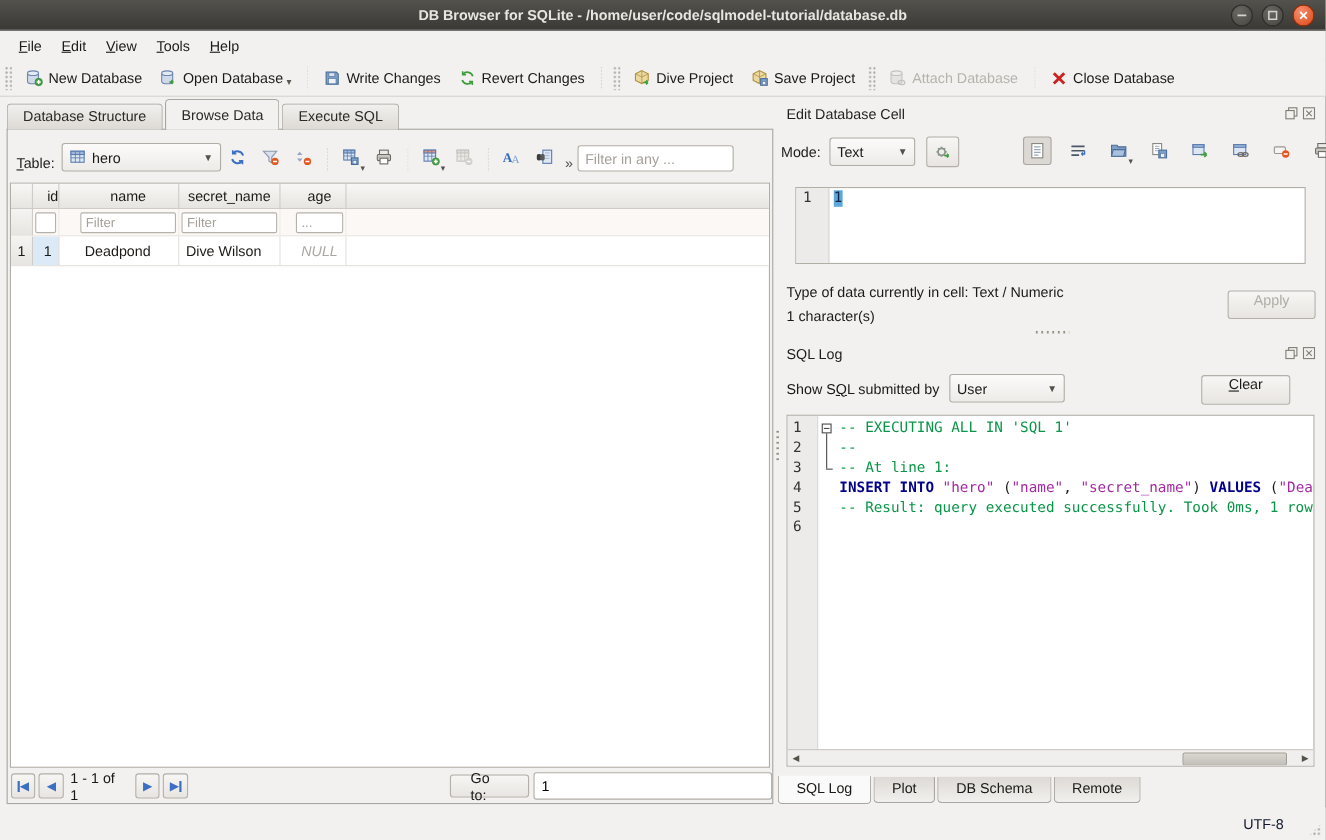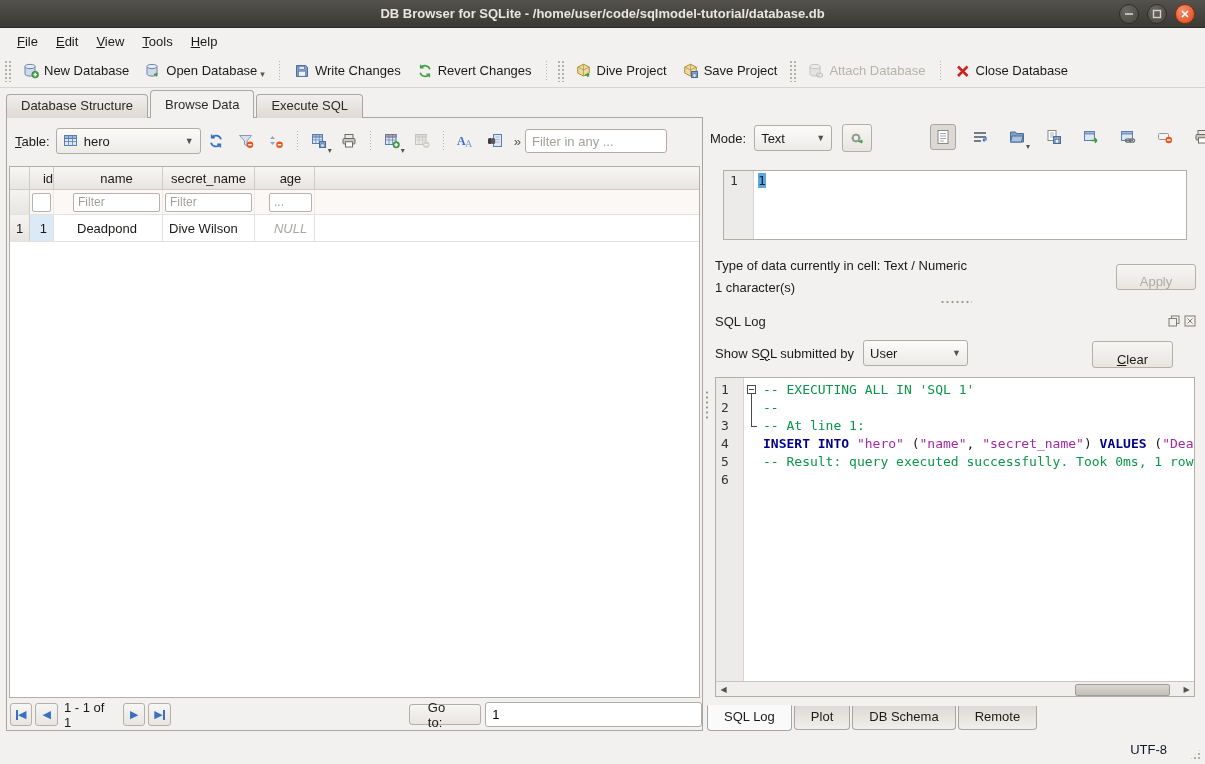--- a/index.html
+++ b/index.html
@@ -48,21 +48,21 @@
   .tab { height:24px; padding:3px 14px 0; border:1px solid #a9a5a0; border-bottom:none;
     border-radius:4px 4px 0 0; background:linear-gradient(#f1f0ee,#ddd9d4);
     margin-right:2px; color:#2b2a27; }
   .tab.active { height:28px; padding-top:6px; background:#f2f1ef; position:relative; z-index:4; }
 
   .tabpage { position:absolute; left:6px; top:117px; width:697px; height:614px;
     border:1px solid #a9a5a0; background:#f2f1ef; z-index:2; }
 
   
   .browse-controls { position:absolute; left:0; top:8px; width:695px; height:30px;
-    display:flex; align-items:center; }
+    display:flex; align-items:flex-end; }
   .lbl-table { margin-left:8px; margin-right:6px; }
   .combo { height:26px; border:1px solid #b1ada6; border-radius:3px;
     background:linear-gradient(#fcfbfa,#ecebe8); display:flex; align-items:center;
     padding:8px 6px; gap:5px; position:relative; }
   .combo .arrow { margin-left:auto; font-size:9px; color:#55524c; padding-left:8px; }
   .combo-table { width:145px; }
   .ibtn { width:26px; height:26px; display:flex; align-items:center; justify-content:center;
     border-radius:3px; position:relative; margin:0 2px; }
   .ibtn .mini-caret { position:absolute; right:0px; bottom:-1px; font-size:8px; color:#55524c; }
   .ibtn.pressed { background:#dcd9d4; border:1px solid #aaa6a0; }
@@ -129,21 +129,21 @@
     border:1px solid #b1ada7; background:#fff; display:flex;
     font-family:"DejaVu Sans Mono", monospace; font-size:13px; }
   .cell-gutter { width:30px; background:#ecebe9; border-right:1px solid #d8d5d0;
     padding:2px 0 0 6px; color:#333; }
   .cell-content { padding:2px 0 0 4px; }
   .sel-text { background:#5ca8dc; color:#10233f; }
 
   .type-info { position:absolute; left:5px; top:170px; }
   .char-count { position:absolute; left:5px; top:192px; }
   .btn { border:1px solid #b3afa9; border-radius:3px; background:linear-gradient(#f7f6f4,#e8e5e1);
-    display:flex; align-items:flex-end; justify-content:center; font-size:13px; }
+    display:flex; align-items:flex-start; justify-content:center; font-size:13px; }
   .apply-btn { position:absolute; left:406px; top:176px; width:80px; height:26px; color:#b0aca5; }
 
   .dots-h { position:absolute; left:230px; top:212px; width:32px; height:4px;
     background-image:radial-gradient(circle,#989388 1px,transparent 1.2px); background-size:5px 4px; }
 
   .sqllog-header { position:absolute; left:0; top:222px; width:490px; }
   .show-row { position:absolute; left:0; top:250px; width:490px; height:30px; display:flex; align-items:center; }
   .combo-user { width:105px; margin-left:9px; }
   .clear-btn { position:absolute; left:382px; top:253px; width:81px; height:27px; color:#1b1a18; }
 
@@ -444,20 +444,37 @@
       <input class="goto-input" value="1" style="">
     </div>
   </div>
 
   <div class="vsplit">
       <div class="dots"></div>
     </div>
 
   <div class="rightpanel">
 
+    <div class="dock-header" style="position:absolute;left:5px;top:4px;width:485px;">
+      <span class="dock-title">Edit Database Cell</span>
+      <span class="dock-btns">
+        <span class="dock-btn">
+            <svg width="12" height="12">
+              <rect x="3.5" y="1" width="7.5" height="7.5" fill="none" stroke="#807c76"></rect>
+              <rect x="1" y="3.5" width="7.5" height="7.5" fill="#f2f1ef" stroke="#807c76"></rect>
+            </svg>
+          </span>
+        <span class="dock-btn">
+            <svg width="12" height="12">
+              <rect x="1" y="1" width="10" height="10" fill="none" stroke="#807c76"></rect>
+              <path d="M3.5 3.5l5 5M8.5 3.5l-5 5" stroke="#807c76"></path>
+            </svg>
+          </span>
+      </span>
+    </div>
 
     <div class="mode-row">
       <span style="">Mode:</span>
       <div class="combo combo-mode">
         <span>Text</span>
         <span class="arrow">▼</span>
       </div>
       <div class="gearbtn">
         <svg class="icon16" viewBox="0 0 16 16">
             <circle cx="7" cy="8" r="3.2" fill="none" stroke="#8a968a" stroke-width="1.6"></circle>

